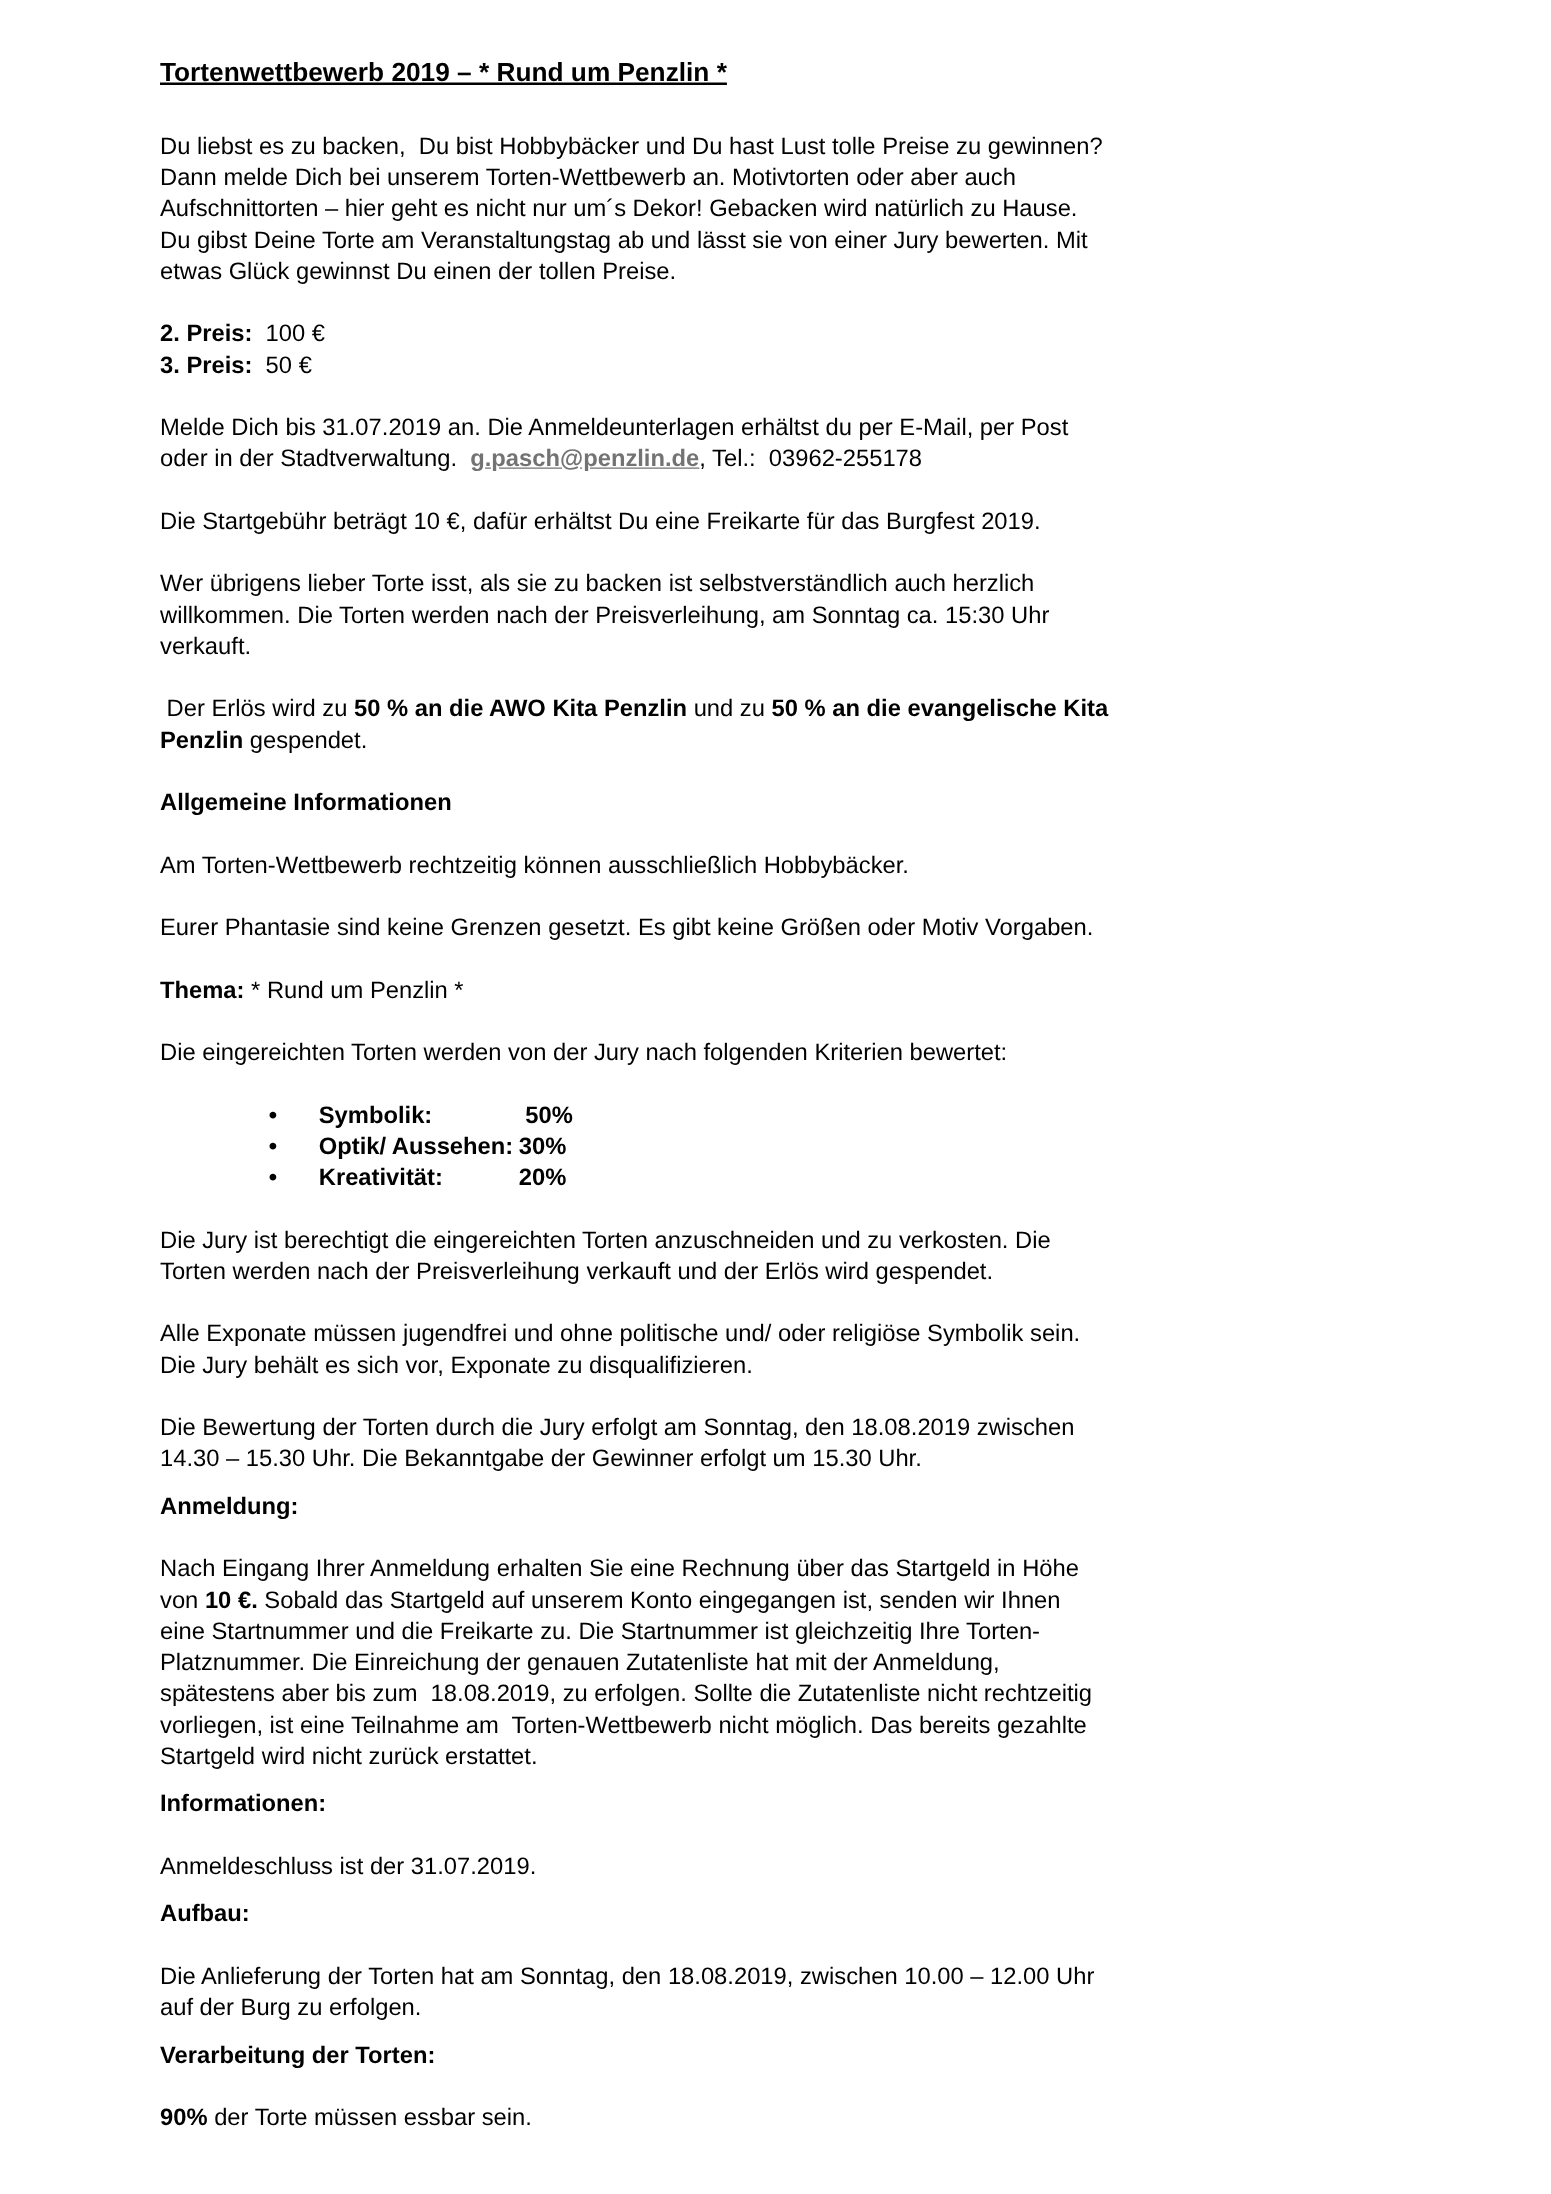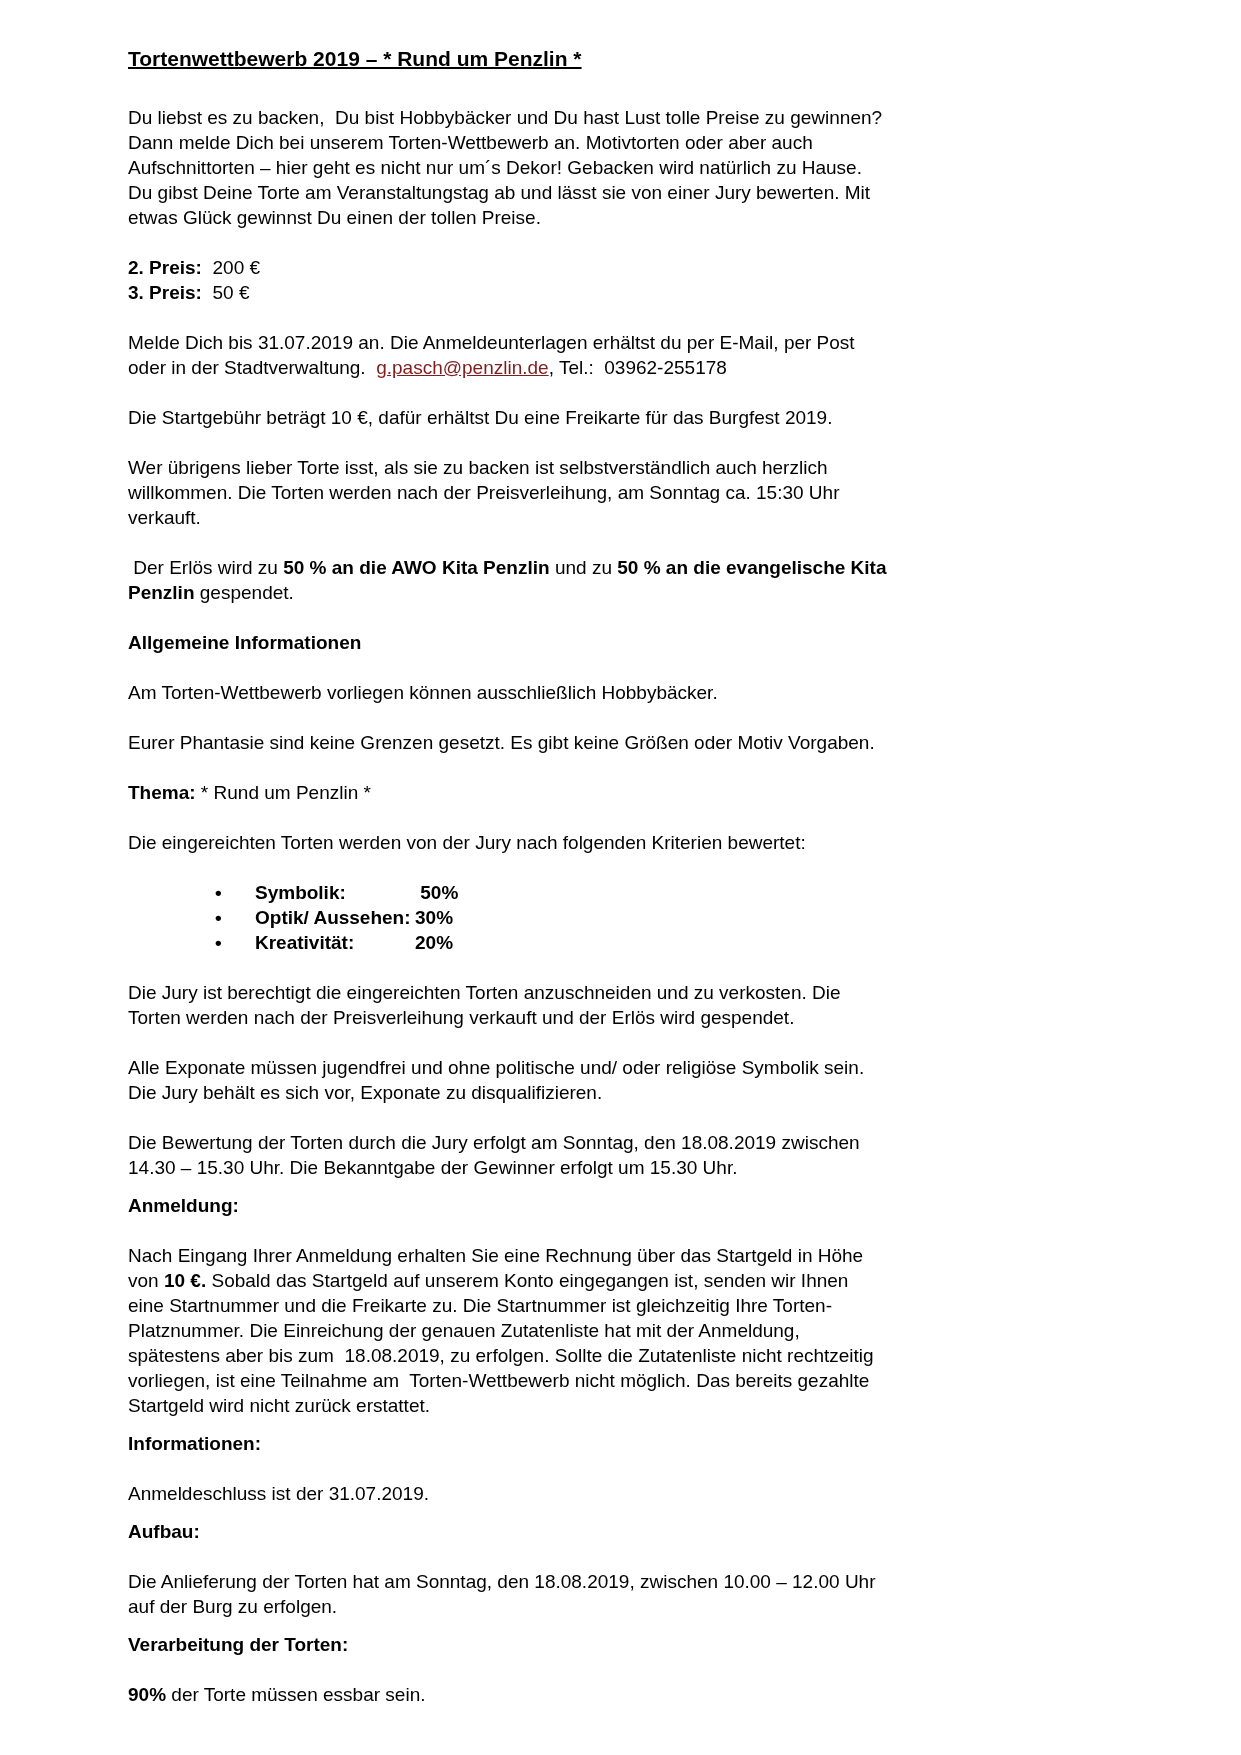--- a/index.html
+++ b/index.html
@@ -27,21 +27,21 @@
     white-space: pre-wrap;
   }
   .prizes { margin: 0 0 25px 0; }
   .prizes p { margin: 0; white-space: pre-wrap; }
   .h {
     font-weight: bold;
     margin: 0 0 25px 0;
     white-space: pre-wrap;
   }
   .h.tight { margin-top: -12px; }
-  a.email-link { color: #7f1d1d; text-decoration: underline; cursor: pointer; }
+  a.email-link { color: #737373; text-decoration: underline; cursor: pointer; font-weight: bold; }
   ul.criteria {
     list-style: none;
     margin: 0 0 25px 0;
     padding: 0;
   }
   ul.criteria li { display: flex; }
   .bullet {
     display: inline-block;
     margin-left: 87px;
     width: 40px;
@@ -59,35 +59,35 @@
 </head>
 <body>
 
 <div class="page">
 
   <div class="title">Tortenwettbewerb 2019 – * Rund um Penzlin *</div>
 
   <p class="para">Du liebst es zu backen,  Du bist Hobbybäcker und Du hast Lust tolle Preise zu gewinnen? Dann melde Dich bei unserem Torten-Wettbewerb an. Motivtorten oder aber auch Aufschnittorten – hier geht es nicht nur um´s Dekor! Gebacken wird natürlich zu Hause. Du gibst Deine Torte am Veranstaltungstag ab und lässt sie von einer Jury bewerten. Mit etwas Glück gewinnst Du einen der tollen Preise.</p>
 
   <div class="prizes">
-    <p><b>2. Preis:</b><span>  200 €</span></p>
+    <p><b>2. Preis:</b><span>  100 €</span></p>
     <p><b>3. Preis:</b><span>  50 €</span></p>
   </div>
 
   <p class="para"><span>Melde Dich bis 31.07.2019 an. Die Anmeldeunterlagen erhältst du per E-Mail, per Post oder in der Stadtverwaltung.  </span><a class="email-link">g.pasch@penzlin.de</a><span>, Tel.:  03962-255178</span></p>
 
   <p class="para">Die Startgebühr beträgt 10 €, dafür erhältst Du eine Freikarte für das Burgfest 2019.</p>
 
   <p class="para">Wer übrigens lieber Torte isst, als sie zu backen ist selbstverständlich auch herzlich willkommen. Die Torten werden nach der Preisverleihung, am Sonntag ca. 15:30 Uhr verkauft.</p>
 
   <p class="para"><span> Der Erlös wird zu </span><b>50 % an die AWO Kita Penzlin</b><span> und zu </span><b>50 % an die evangelische Kita Penzlin</b><span> gespendet.</span></p>
 
   <div class="h">Allgemeine Informationen</div>
 
-  <p class="para">Am Torten-Wettbewerb vorliegen können ausschließlich Hobbybäcker.</p>
+  <p class="para">Am Torten-Wettbewerb rechtzeitig können ausschließlich Hobbybäcker.</p>
 
   <p class="para">Eurer Phantasie sind keine Grenzen gesetzt. Es gibt keine Größen oder Motiv Vorgaben.</p>
 
   <p class="para"><b>Thema:</b><span> * Rund um Penzlin *</span></p>
 
   <p class="para">Die eingereichten Torten werden von der Jury nach folgenden Kriterien bewertet:</p>
 
   <ul class="criteria">
     <li>
       <span class="bullet">•</span>

